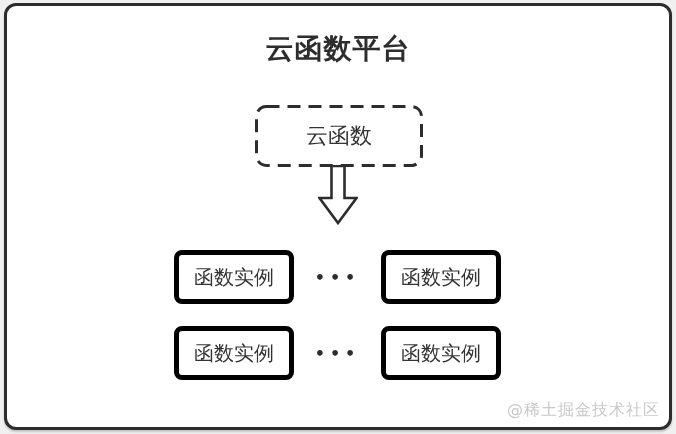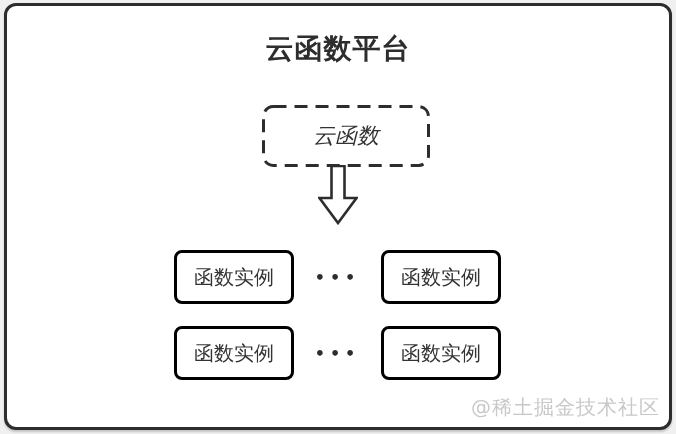--- a/index.html
+++ b/index.html
@@ -34,25 +34,24 @@
     top: 30px;
     width: 100%;
     text-align: center;
     font-size: 28px;
     font-weight: bold;
     color: #2d2d2d;
     letter-spacing: 1px;
   }
   .cloud-box {
     position: absolute;
-    left: 262px;
+    left: 255px;
     top: 105px;
     width: 168px;
     height: 62px;
-    font-style: italic;
   }
   .cloud-box svg {
     position: absolute;
     left: 0;
     top: 0;
   }
   .cloud-box .label {
     position: absolute;
     left: 0;
     top: 0;
@@ -66,21 +65,21 @@
   }
   .down-arrow {
     position: absolute;
     left: 318px;
     top: 165px;
   }
   .instance-box {
     position: absolute;
     width: 120px;
     height: 54px;
-    border: 3px solid #000000;
+    border: 5px solid #000000;
     border-radius: 8px;
     background: #ffffff;
     box-sizing: border-box;
     display: flex;
     align-items: center;
     justify-content: center;
     font-size: 20px;
     color: #333333;
   }
   .row1 { top: 250px; }
@@ -97,21 +96,21 @@
     justify-content: center;
     font-size: 16px;
     font-weight: bold;
     letter-spacing: 5px;
     color: #2d2d2d;
   }
   .watermark {
     position: absolute;
     right: 16px;
     bottom: 13px;
-    font-size: 20px;
+    font-size: 16px;
     color: #c8c8c8;
     letter-spacing: 1px;
   }
 </style>
 </head>
 <body>
 
 <div class="canvas">
 
   <div class="frame"></div>

